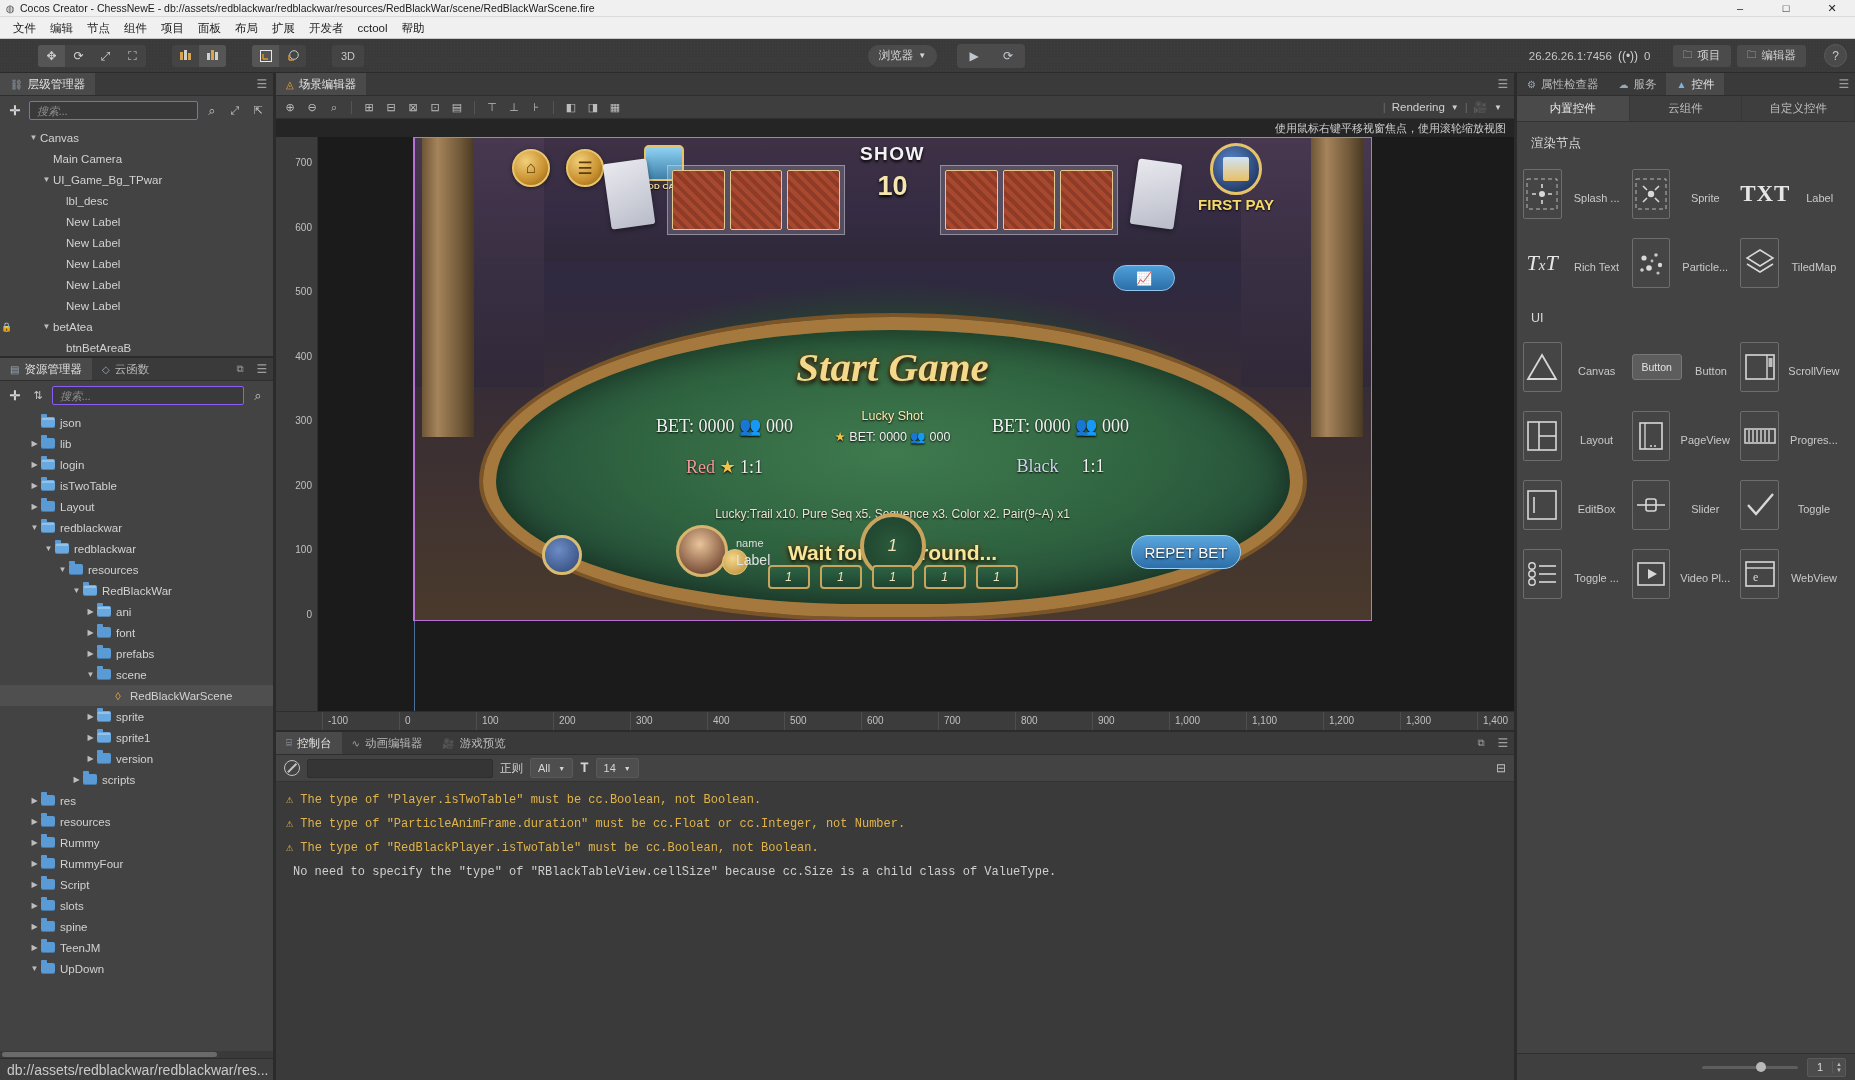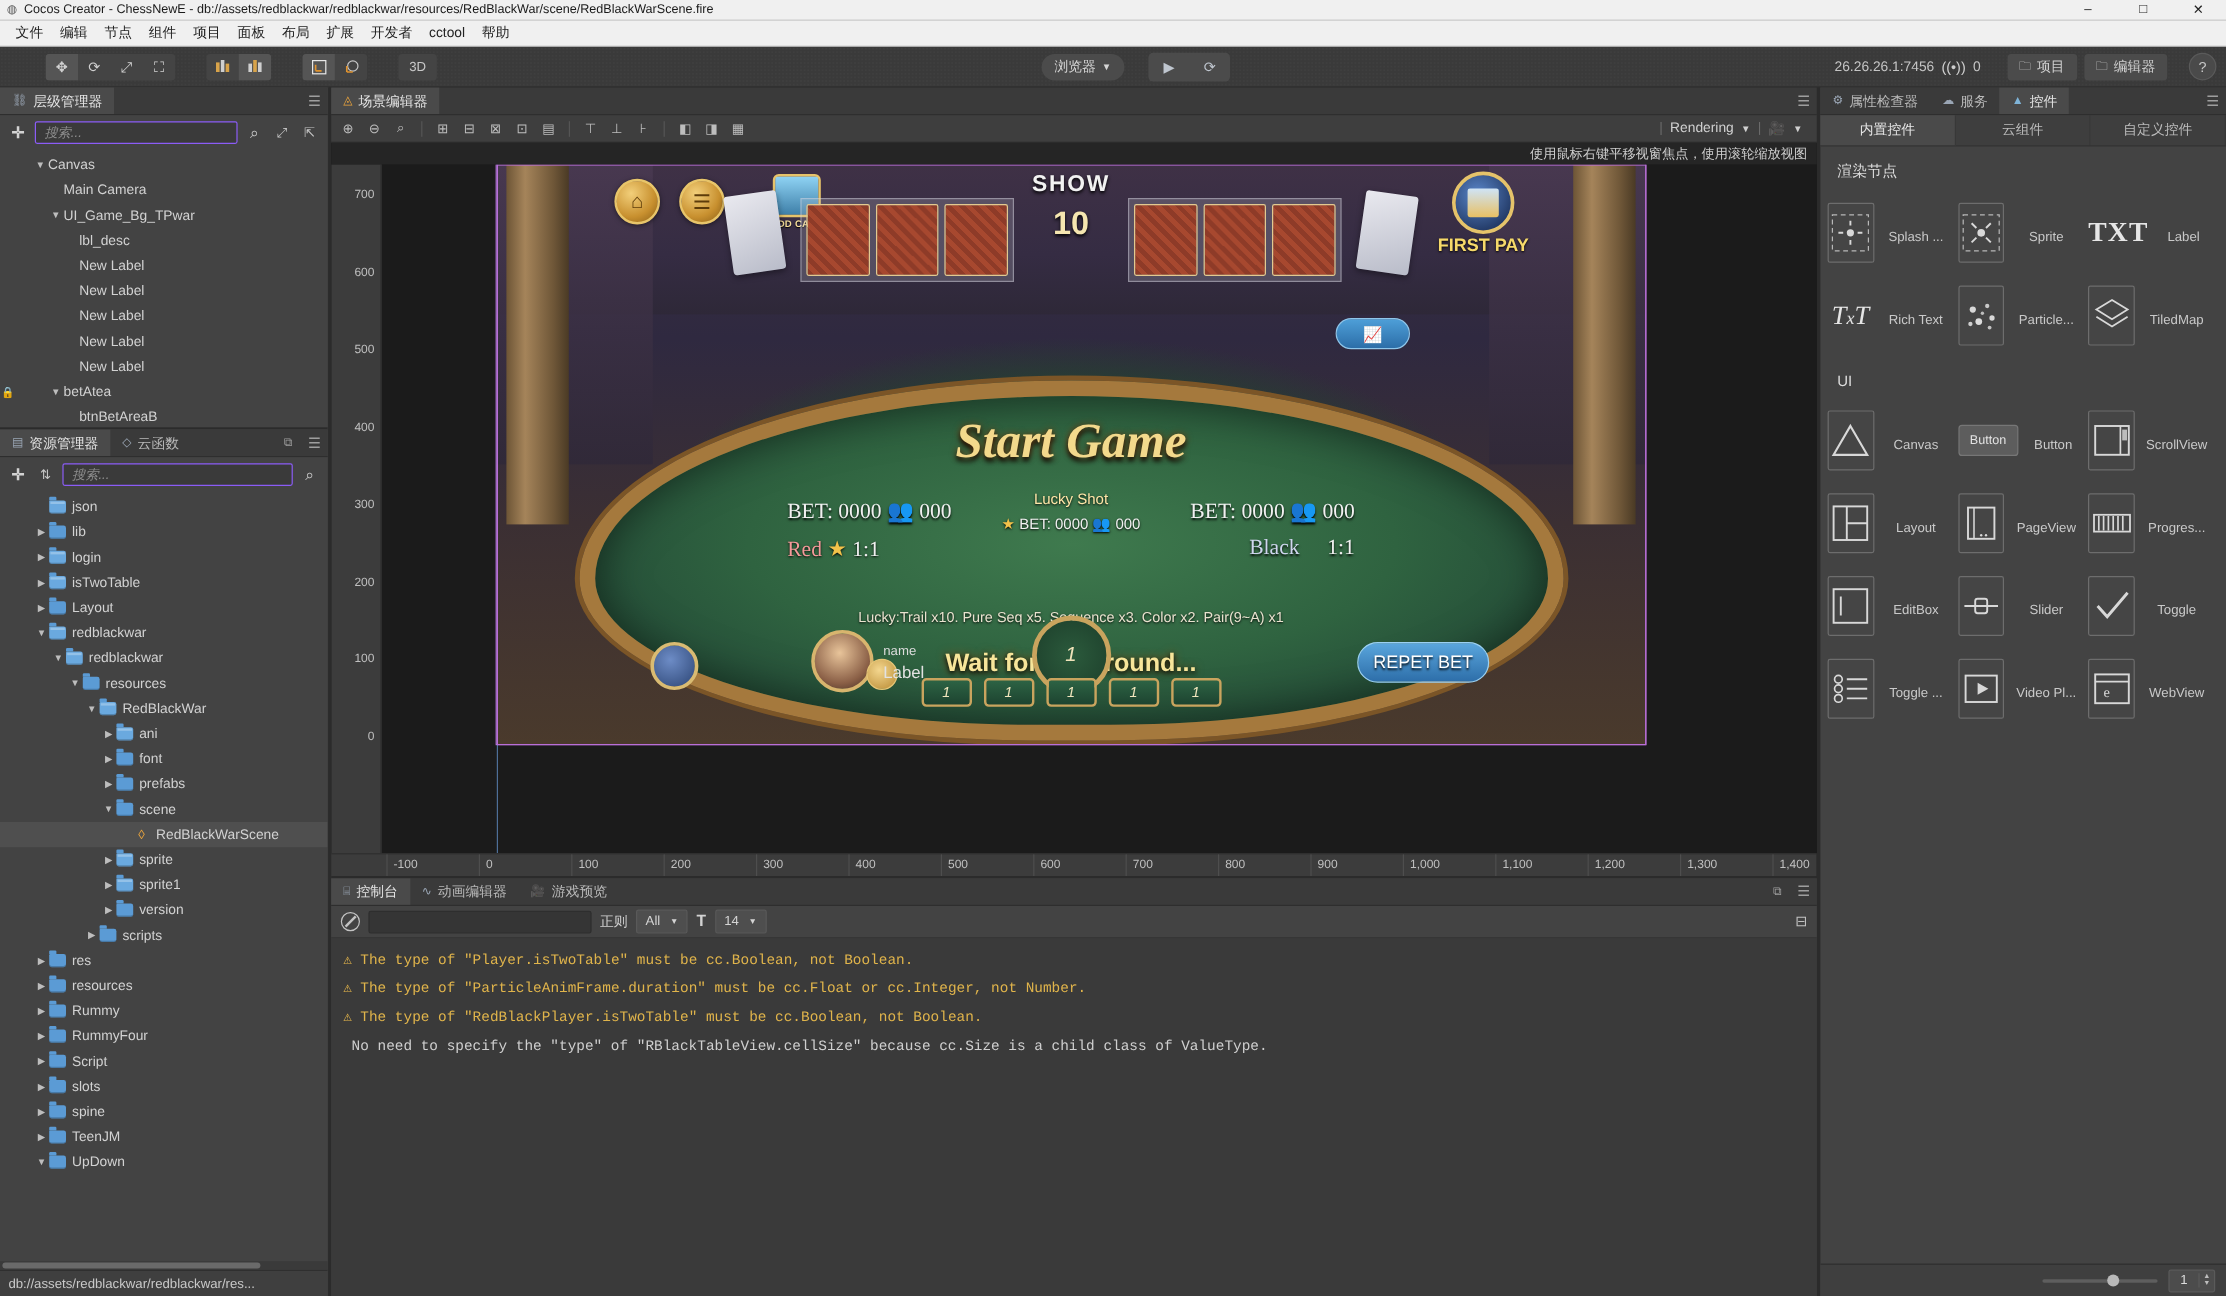--- a/index.html
+++ b/index.html
@@ -115,21 +115,21 @@
     background: rgba(255,255,255,.28);
   }
   .fireico { width: 14px; margin-right: 5px; text-align: center; color: #e8a33d; font-size: 11px; }
 
   .hier { height: 285px; flex: none; display: flex; flex-direction: column; background: #434343;
           border-bottom: 2px solid #2b2b2b; }
   .assets { flex: 1; display: flex; flex-direction: column; min-height: 0; background: #434343; }
 
   .statusbar {
     height: 22px; background: #3f3f3f; border-top: 1px solid #2c2c2c; display: flex;
-    align-items: center; padding: 0 7px; font-size: 11px; color: #c9c9c9; flex: none;
+    align-items: center; padding: 0 7px; font-size: 14px; color: #c9c9c9; flex: none;
     white-space: nowrap; overflow: hidden;
   }
   .hscroll { height: 7px; background: #3a3a3a; flex: none; position: relative; }
   .hscroll i { position: absolute; left: 2px; top: 1px; height: 5px; width: 215px;
                background: #6a6a6a; border-radius: 3px; }
 
   
   .centercol { flex: 1; display: flex; flex-direction: column; min-width: 0; background: #2f2f2f; }
   .scenewrap { flex: none; height: 657px; display: flex; flex-direction: column; border-right: 1px solid #2b2b2b; }
   .scene-toolbar2 {
@@ -225,21 +225,21 @@
     background: radial-gradient(ellipse at 50% 45%, #3f7a4e 0%, #2f6340 48%, #27523a 70%, #1f4530 100%);
     border: 13px solid #a5793d;
     box-shadow: 0 0 0 4px #7b5527, inset 0 0 36px rgba(0,0,0,.5);
   }
   .startgame {
     position: absolute; left: 50%; top: 206px; transform: translateX(-50%);
     font-family: "Liberation Serif", serif; font-style: italic; font-weight: bold;
     font-size: 41px; color: #f3d98c; text-shadow: 0 0 6px #6b3a10, 0 3px 4px #000; white-space: nowrap;
   }
   .betrow { position: absolute; top: 278px; font-size: 18px; color: #f1f1f1; text-shadow: 0 1px 2px #000; font-family: Liberation Serif, serif; }
-  .betrow .l2 { margin-top: 9px; }
+  .betrow .l2 { margin-top: 19px; text-align: center; }
   .betrow.left { left: 242px; } .betrow.right { right: 242px; text-align: right; }
   .betrow .ppl { color: #d9d9d9; }
   .betrow .red { color: #f39a9a; } .betrow .blk { color: #cfd6ee; }
   .lucky-c { position: absolute; left: 50%; top: 272px; transform: translateX(-50%);
     text-align: center; font-size: 12.5px; color: #f1f1f1; text-shadow: 0 1px 2px #000; }
   .lucky-c .t1 { color: #ffe7a8; }
   .rulestxt { position: absolute; left: 50%; top: 370px; transform: translateX(-50%);
     font-size: 12px; color: #e9e3cf; white-space: nowrap; text-shadow: 0 1px 2px #000; }
   .waittxt { position: absolute; left: 50%; top: 404px; transform: translateX(-50%);
     font-size: 21px; font-weight: bold; color: #f7e59a; white-space: nowrap;

